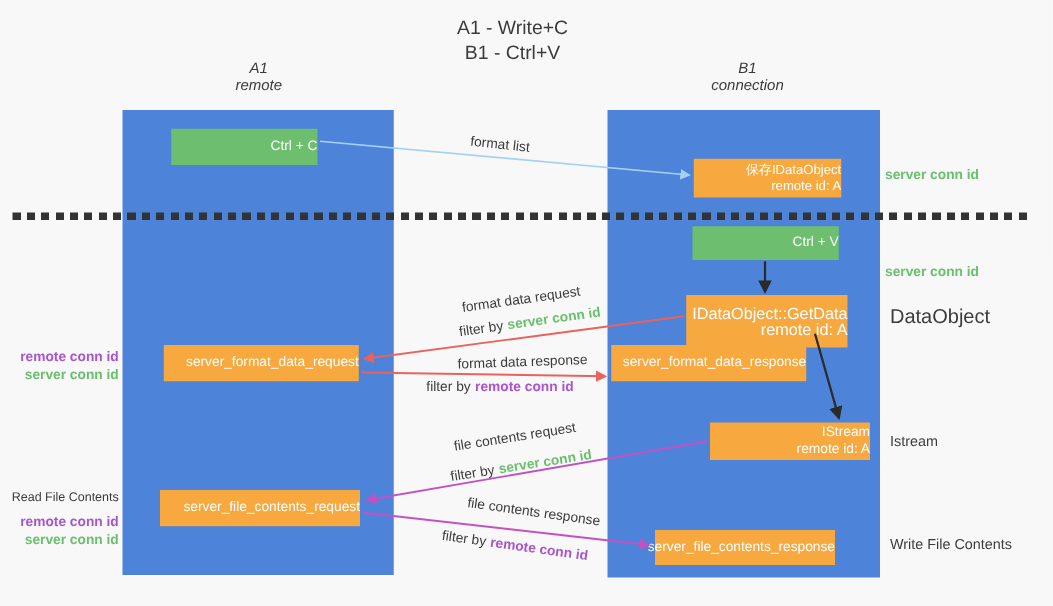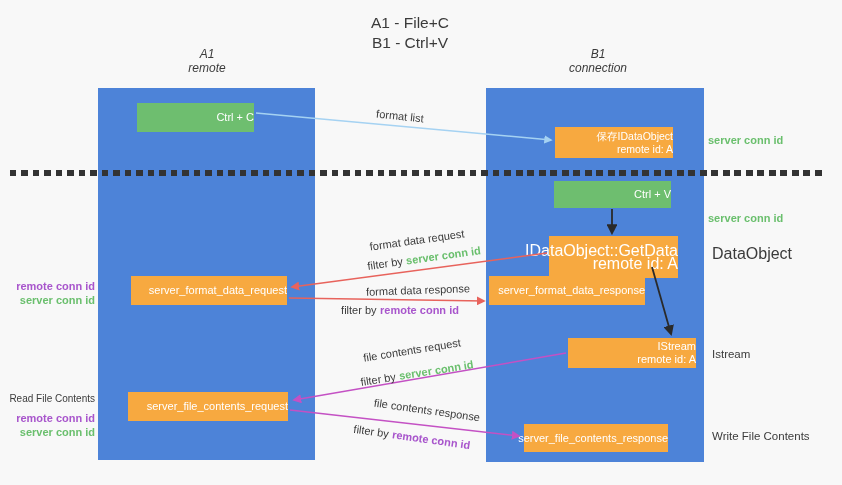--- a/index.html
+++ b/index.html
@@ -69,21 +69,21 @@
   .purple-id { color: var(--conn-purple-text); font-weight: bold; }
   .dark-id   { color: var(--text-dark); }
   .left-block { left: 0; width: 95px; text-align: right; line-height: 14px; }
 </style>
 </head>
 <body>
 
 <div class="canvas">
 
   <div class="abs title">
-    <div>A1 - File+C</div>
+    <div>A1 - Write+C</div>
     <div>B1 - Ctrl+V</div>
   </div>
 
   <div class="abs col-header" style="left:147px;">
     <div>A1</div>
     <div>remote</div>
   </div>
   <div class="abs col-header" style="left:538px;">
     <div>B1</div>
     <div>connection</div>
@@ -100,21 +100,21 @@
 
   <div class="abs node orange" style="left:555px; top:127px; width:118px; height:31px; font-size:10.5px;">
     <div>保存IDataObject</div>
     <div>remote id: A</div>
   </div>
 
   <div class="abs node green" style="left:554px; top:181px; width:117px; height:27px;">
     <div>Ctrl + V</div>
   </div>
 
-  <div class="abs node orange" style="left:549px; top:236px; width:129px; height:42px; font-size:16px;">
+  <div class="abs node orange" style="left:549px; top:236px; width:129px; height:42px; font-size:13px;">
     <div>IDataObject::GetData</div>
     <div>remote id: A</div>
   </div>
 
   <div class="abs node orange" style="left:131px; top:276px; width:156px; height:29px;">
     <div>server_format_data_request</div>
   </div>
 
   <div class="abs node orange" style="left:489px; top:276px; width:156px; height:29px;">
     <div>server_format_data_response</div>

